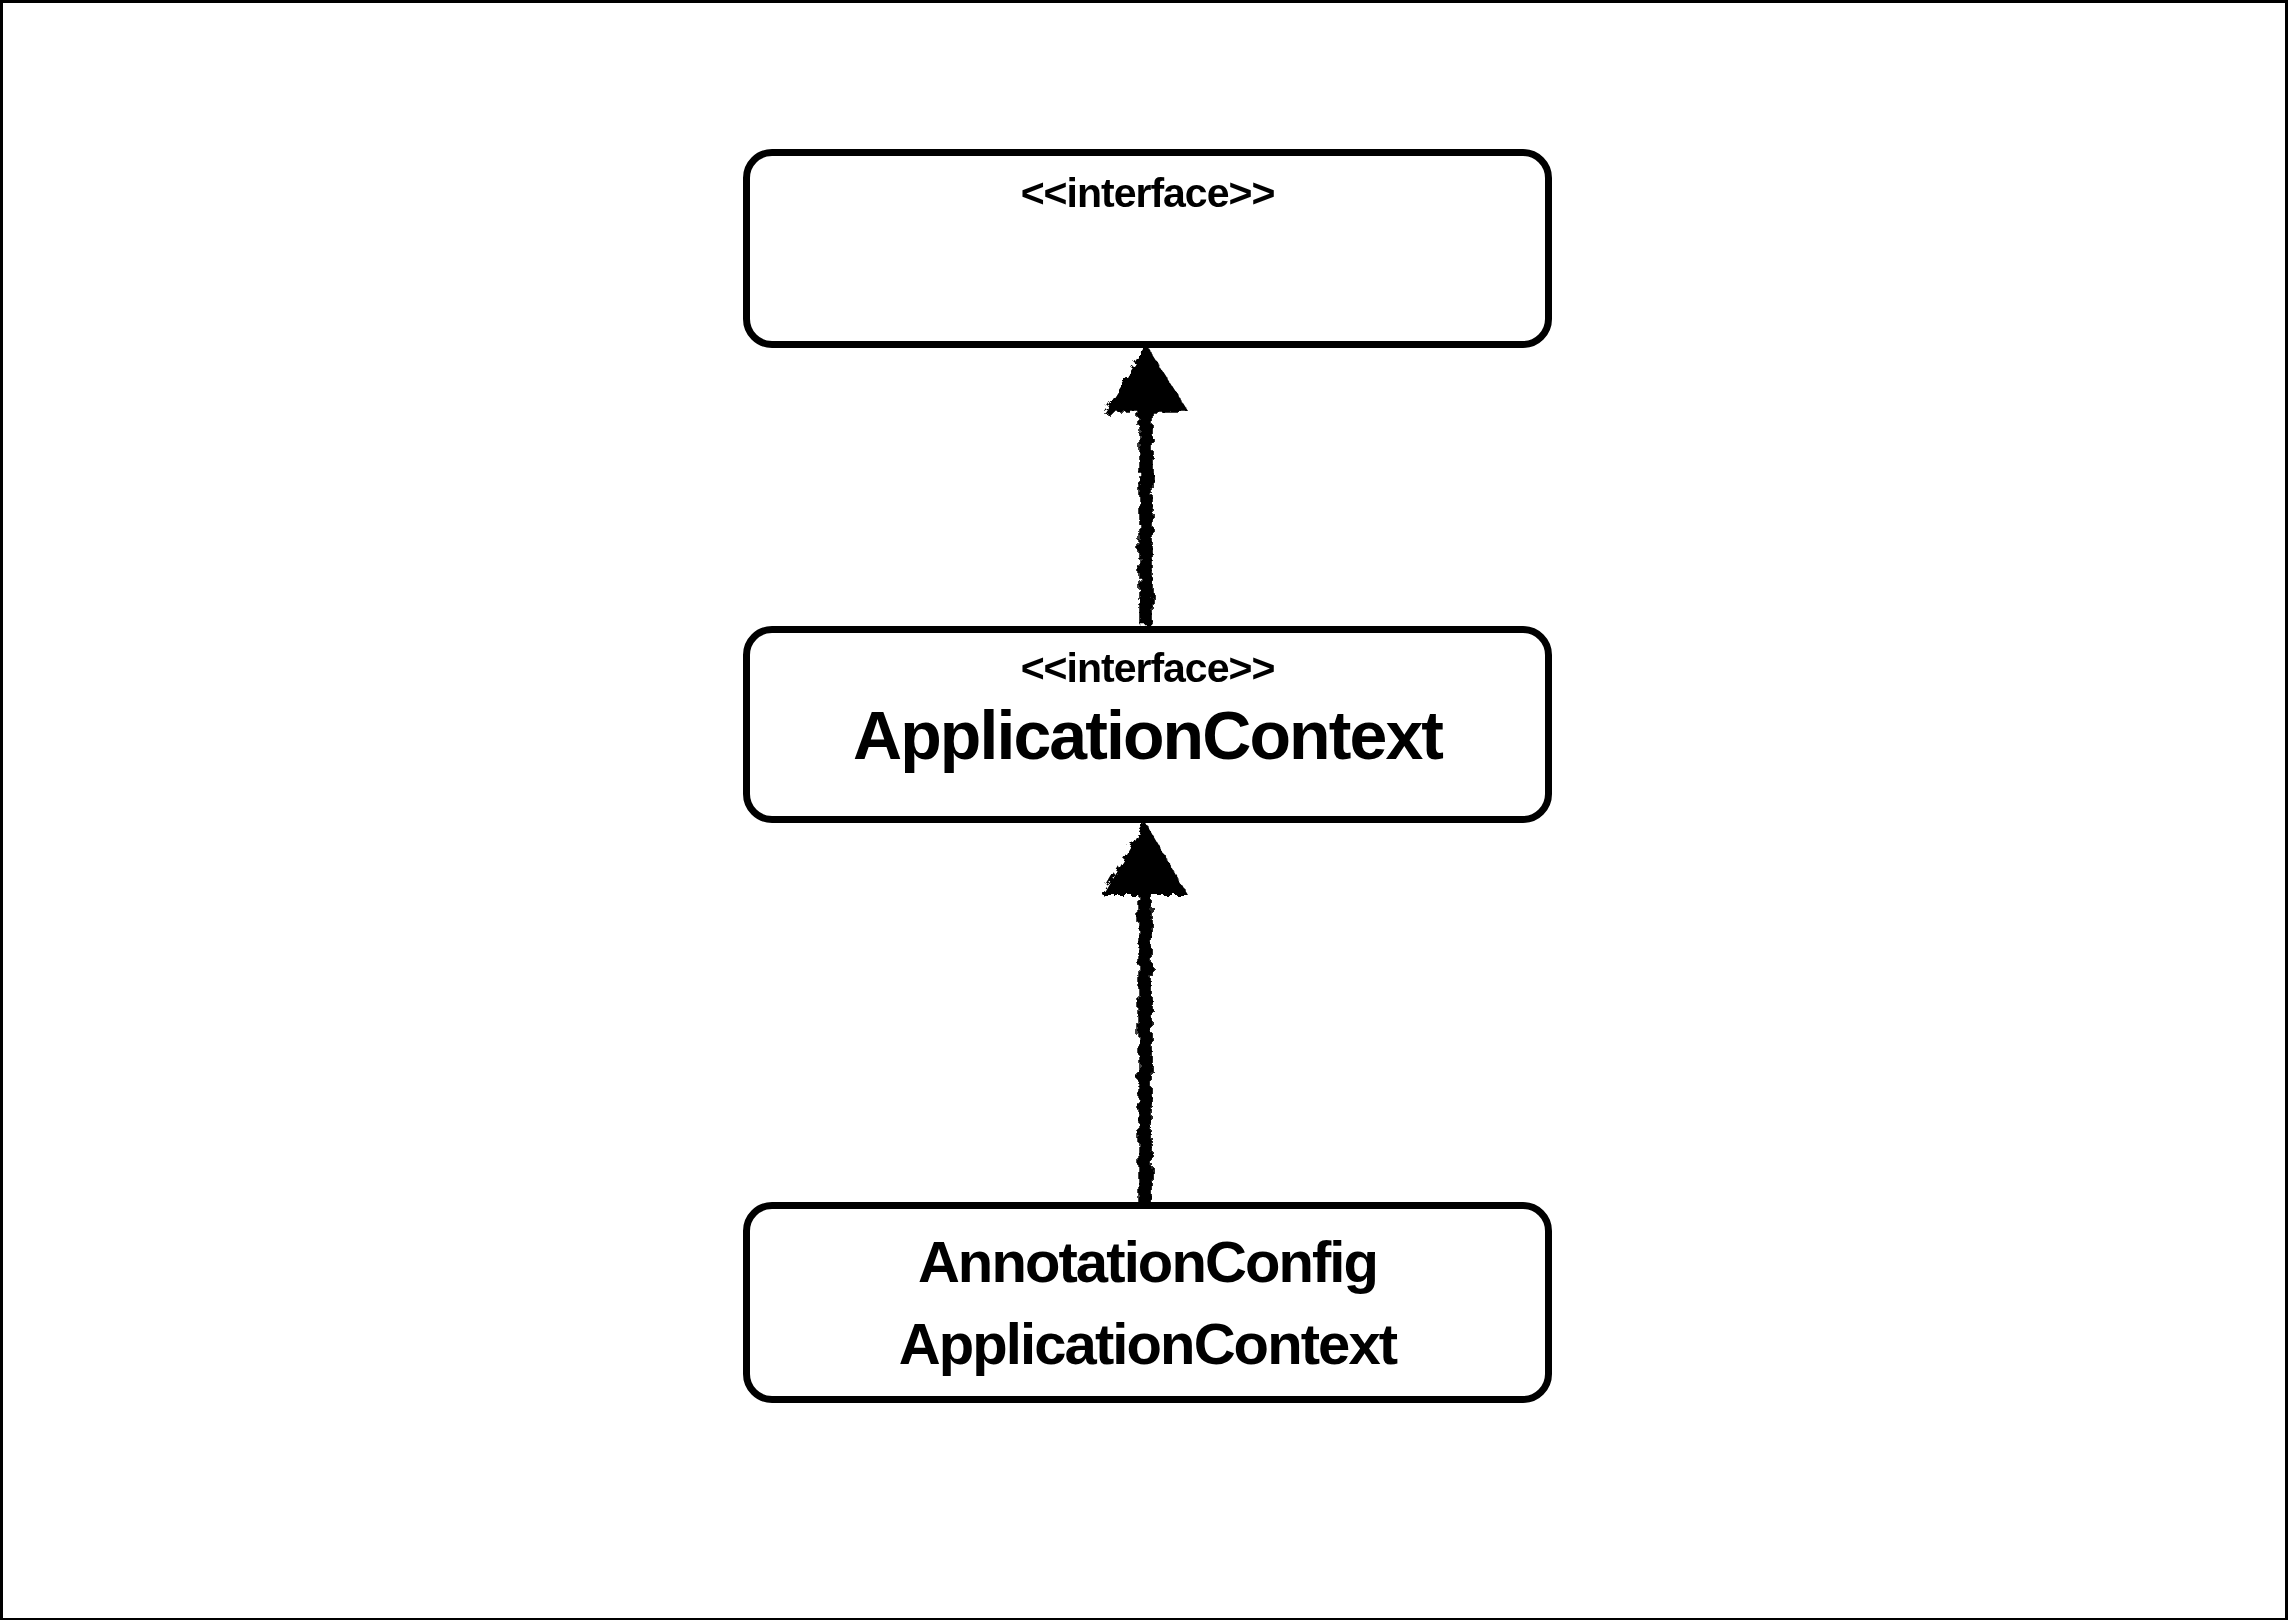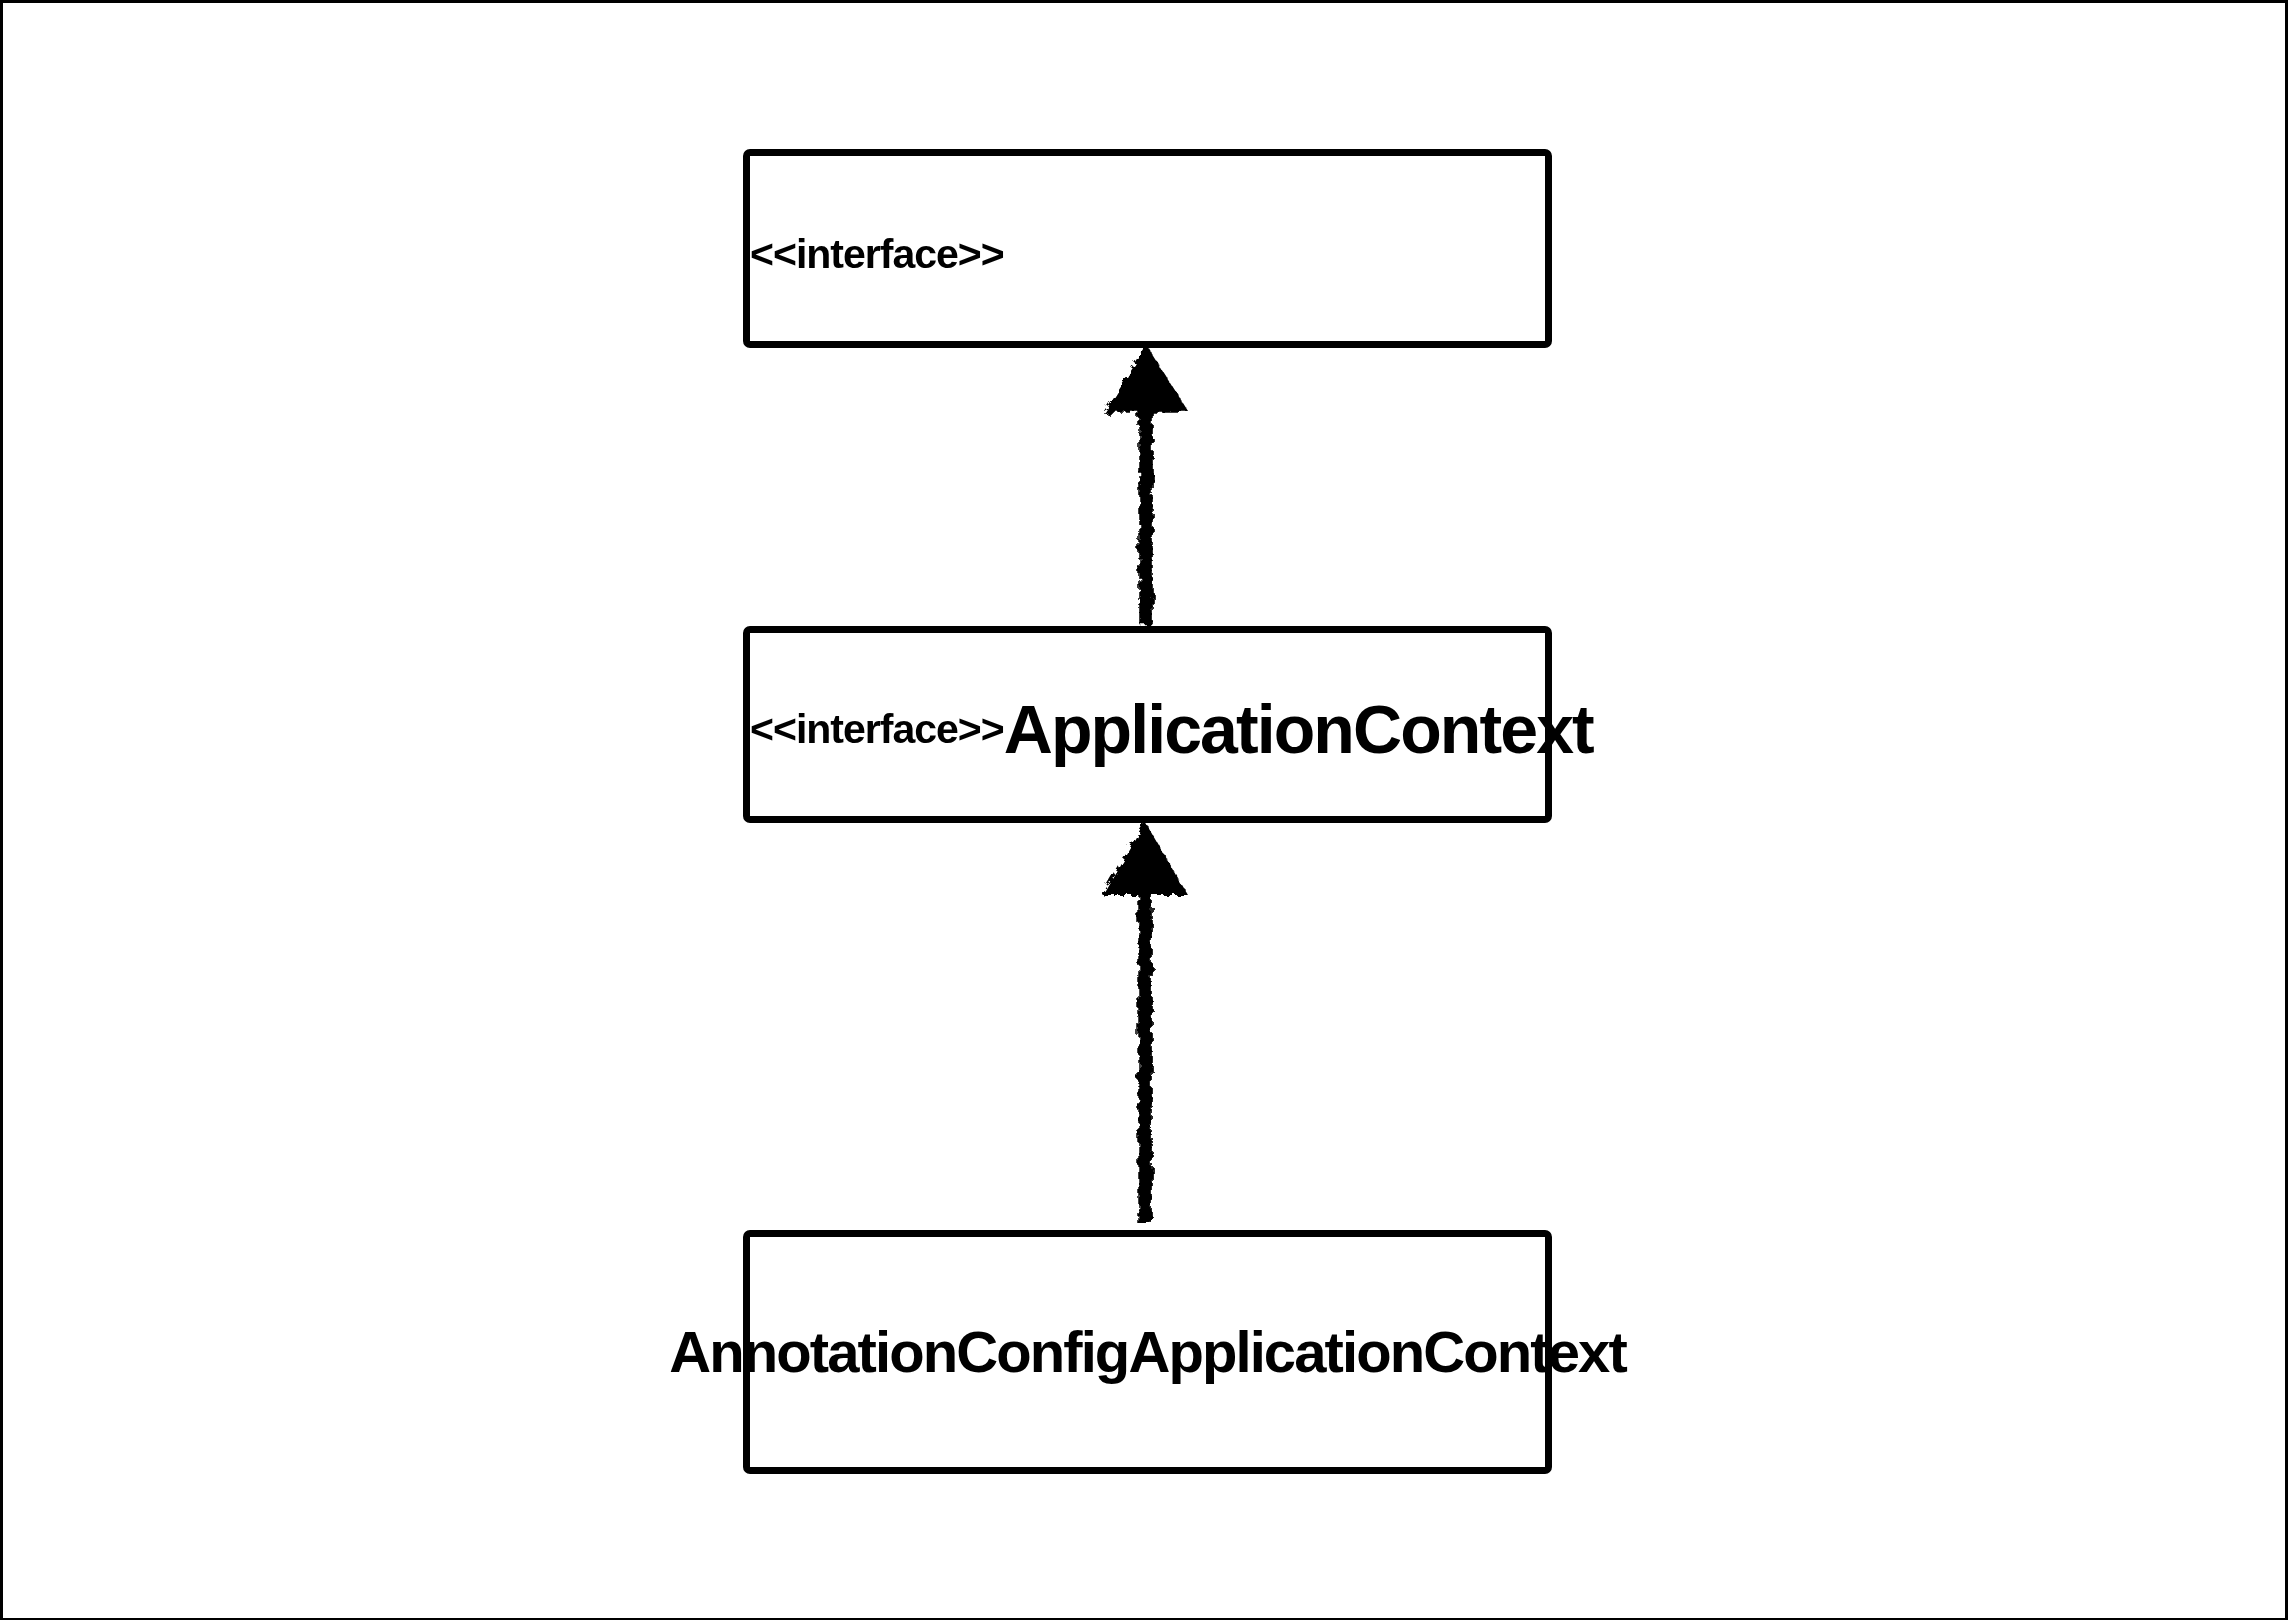--- a/index.html
+++ b/index.html
@@ -13,30 +13,30 @@
     overflow: hidden;
     font-family: "Liberation Sans", sans-serif;
     color: #000000;
   }
   .uml-node {
     position: absolute;
     left: 740px;
     width: 809px;
     background: #ffffff;
     border: 7.8px solid #000000;
-    border-radius: 7px;
+    border-radius: 29px;
     display: flex;
-    flex-direction: row;
+    flex-direction: column;
     align-items: center;
     text-align: center;
     z-index: 2;
   }
   .node-beanfactory          { top: 146px;  height: 199px; padding-top: 11.6px; }
   .node-applicationcontext   { top: 623px;  height: 197px; padding-top: 9.7px; }
-  .node-annotationconfig     { top: 1227px; height: 244px; justify-content: center; }
+  .node-annotationconfig     { top: 1199px; height: 201px; justify-content: center; }
   .stereotype {
     font-size: 41px;
     font-weight: bold;
     line-height: 50px;
     letter-spacing: -1px;
     white-space: nowrap;
   }
   .class-name {
     font-size: 68px;
     font-weight: bold;

